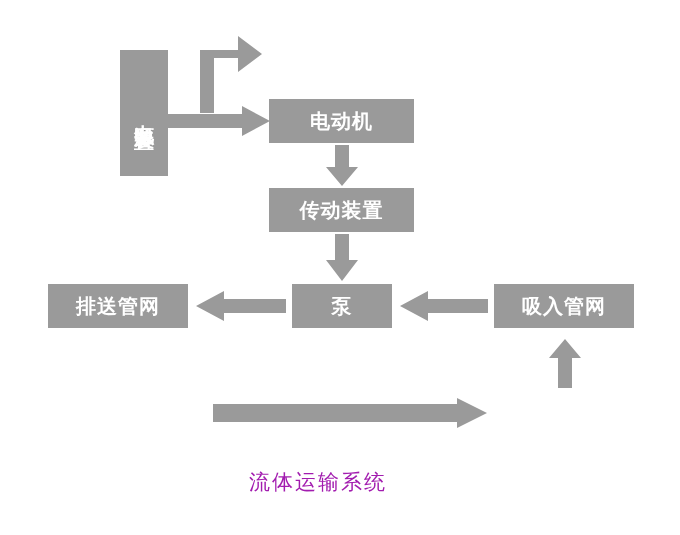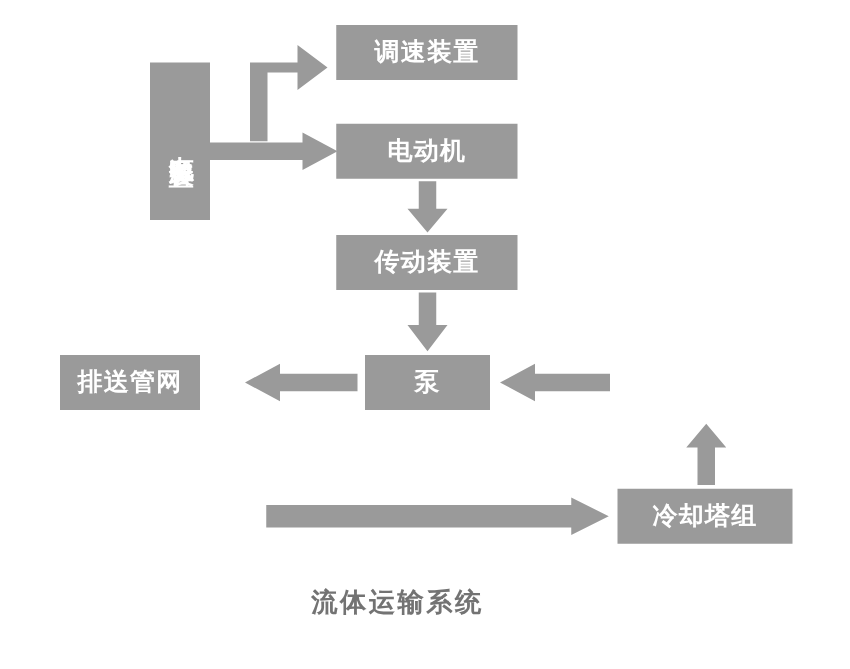--- a/index.html
+++ b/index.html
@@ -36,61 +36,58 @@
   }
   .arrow {
     position: absolute;
   }
   .arrow svg {
     display: block;
     overflow: visible;
   }
   .caption {
     position: absolute;
-    color: #737373;
+    color: #a21caf;
     font-size: 21px;
-    font-weight: bold;
+    font-weight: normal;
     letter-spacing: 2px;
     font-family: "DejaVu Serif", serif;
   }
 </style>
 </head>
 <body>
 
 <div id="canvas">
 
   <div class="node vertical" style="left:120px; top:50px; width:48px; height:126px;">
     <span>电源装置</span>
   </div>
 
-  <div class="node" style="left:269px; top:20px; width:145px; height:44px;">
-    <span>调速装置</span>
-  </div>
 
   <div class="node" style="left:269px; top:188px; width:145px; height:44px;">
     <span>传动装置</span>
   </div>
 
   <div class="node" style="left:269px; top:99px; width:145px; height:44px;">
     <span>电动机</span>
   </div>
 
   <div class="node" style="left:292px; top:284px; width:100px; height:44px;">
     <span>泵</span>
   </div>
 
-  <div class="node" style="left:48px; top:284px; width:112px; height:44px;">
+  <div class="node" style="left:48px; top:284px; width:140px; height:44px;">
     <span>排送管网</span>
   </div>
 
+  <div class="node" style="left:494px; top:284px; width:140px; height:44px;">
+    <span>吸入管网</span>
+  </div>
 
 
-  <div class="node" style="left:494px; top:391px; width:140px; height:44px;">
-    <span>冷却塔组</span>
-  </div>
 
   <div class="arrow" style="left:180px; top:28px; width:90px; height:85px;">
     <svg width="90" height="85" viewBox="0 0 90 85">
       <path d="M 20 85 L 20 22 L 58 22 L 58 8 L 82 26 L 58 44 L 58 30 L 34 30 L 34 85 Z" fill="#9a9a9a"></path>
     </svg>
   </div>
 
   <div class="arrow" style="left:168px; top:106px; width:104px; height:30px;">
     <svg width="104" height="30" viewBox="0 0 104 30">
       <path d="M 0 8 L 74 8 L 74 0 L 102 15 L 74 30 L 74 22 L 0 22 Z" fill="#9a9a9a"></path>

